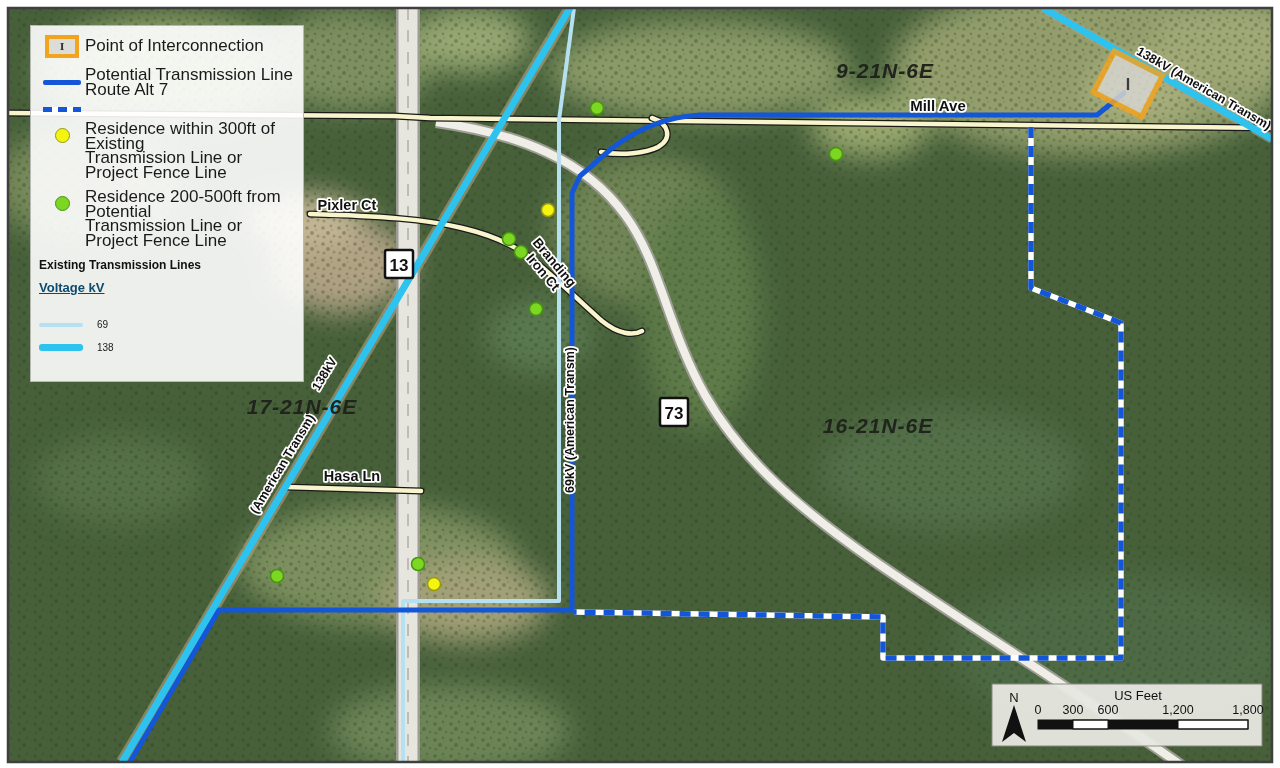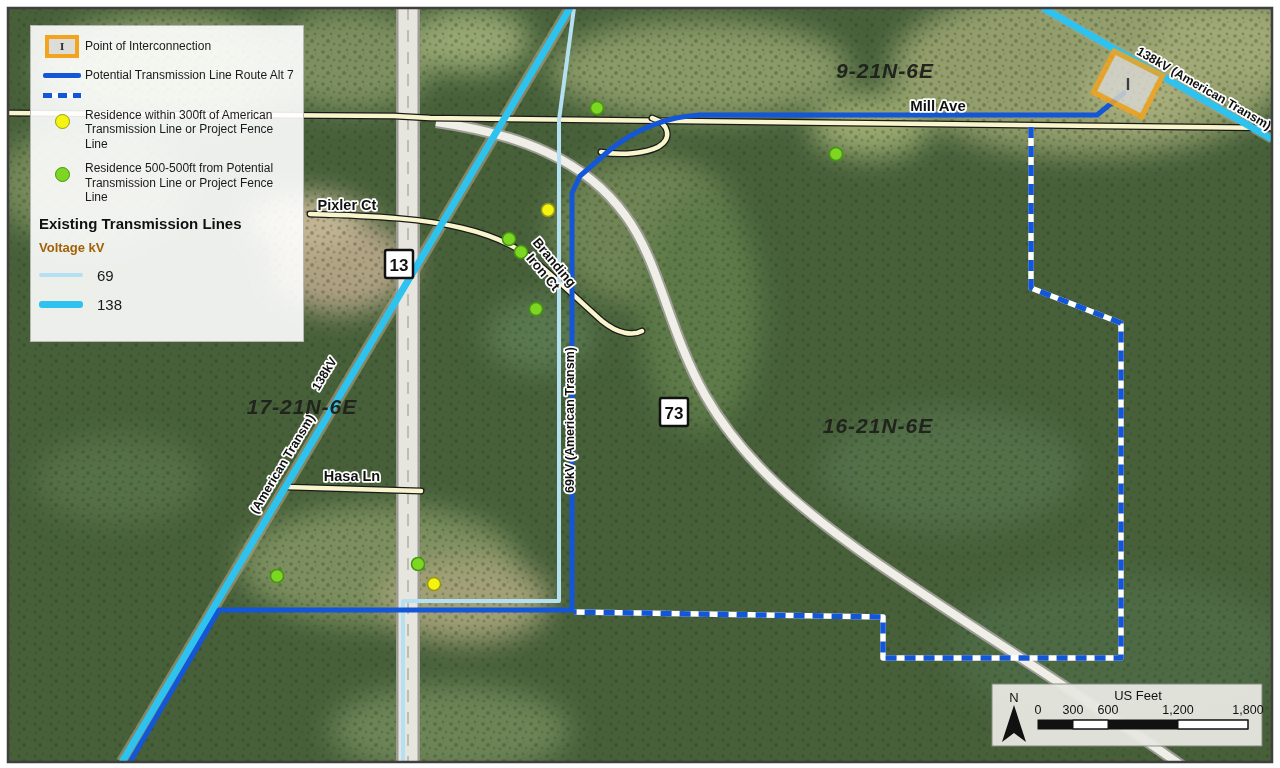--- a/index.html
+++ b/index.html
@@ -7,36 +7,36 @@
   .stage{position:relative;width:1280px;height:768px;}
   svg text{font-family:"Liberation Sans", sans-serif;}
 
   
   .legend{position:absolute;left:30px;top:25px;width:274px;
           background:rgba(255,255,255,0.90);border:1px solid #b8b8b8;
           padding:9px 8px 12px 8px;box-sizing:border-box;color:#1a1a1a;}
   .legend-row{display:flex;align-items:center;margin:0 0 10px 0;}
   .legend-row.multiline{align-items:flex-start;}
   .swatch-col{width:46px;min-width:46px;display:flex;justify-content:center;align-items:center;}
-  .legend-label{font-size:12px;line-height:14.5px;color:#1a1a1a;}
+  .legend-label{font-size:17px;line-height:14.5px;color:#1a1a1a;}
   .poi-swatch{width:26px;height:15px;border:4px solid #f2a41f;background:rgba(214,214,208,0.75);
               display:flex;align-items:center;justify-content:center;
               font-family:"DejaVu Serif", serif;font-size:10px;font-weight:bold;color:#333;}
   .alt1-swatch{width:38px;height:5px;background:#1456d8;border-radius:2px;}
   .alt2-swatch{width:38px;height:5px;
                background:repeating-linear-gradient(90deg,#1456d8 0 9px,#ffffff 9px 15px);}
   .dot-swatch{width:13px;height:13px;border-radius:50%;}
   .dot-300{background:#f4f411;border:1.5px solid #99990f;}
   .dot-500{background:#7cd622;border:1.5px solid #44950f;}
-  .legend-heading{font-size:15px;font-weight:bold;margin:4px 0 8px 0;color:#111;}
-  .legend-voltage{font-size:13px;font-weight:bold;margin:0 0 12px 0;color:#a16207;}
+  .legend-heading{font-size:12px;font-weight:bold;margin:4px 0 8px 0;color:#111;}
+  .legend-voltage{font-size:13px;font-weight:bold;margin:0 0 24px 0;color:#0c4a6e;text-decoration:underline;}
   .kv-row{display:flex;align-items:center;margin:0 0 12px 0;}
   .kv69-swatch{width:44px;height:4px;background:#b5e0f2;border-radius:2px;margin-right:14px;}
   .kv138-swatch{width:44px;height:7px;background:#2dc3ee;border-radius:3px;margin-right:14px;}
-  .kv-label{font-size:15px;color:#1a1a1a;text-align:right;}
+  .kv-label{font-size:10px;color:#1a1a1a;text-align:right;}
 </style>
 </head>
 <body>
 
 <div class="stage">
 
   <svg width="1280" height="768" viewBox="0 0 1280 768">
     <defs>
       <clipPath id="mapclip">
           <rect x="8" y="8" width="1264" height="754"></rect>
@@ -217,30 +217,30 @@
     <div class="legend-row">
       <div class="swatch-col">
           <div class="alt2-swatch"></div>
         </div>
     </div>
     <div class="legend-row multiline">
       <div class="swatch-col" style="padding-top:6px;">
         <div class="dot-swatch dot-300"></div>
       </div>
       <div>
-        <div class="legend-label">Residence within 300ft of American</div>
+        <div class="legend-label">Residence within 300ft of Existing</div>
         <div class="legend-label">Transmission Line or Project Fence Line</div>
       </div>
     </div>
     <div class="legend-row multiline">
       <div class="swatch-col" style="padding-top:6px;">
         <div class="dot-swatch dot-500"></div>
       </div>
       <div>
-        <div class="legend-label">Residence 500-500ft from Potential</div>
+        <div class="legend-label">Residence 200-500ft from Potential</div>
         <div class="legend-label">Transmission Line or Project Fence Line</div>
       </div>
     </div>
     <div class="legend-heading">Existing Transmission Lines</div>
     <div class="legend-voltage">Voltage  kV</div>
     <div class="kv-row">
       <div class="kv69-swatch"></div>
       <div class="kv-label">69</div>
     </div>
     <div class="kv-row" style="margin-bottom:16px;">

